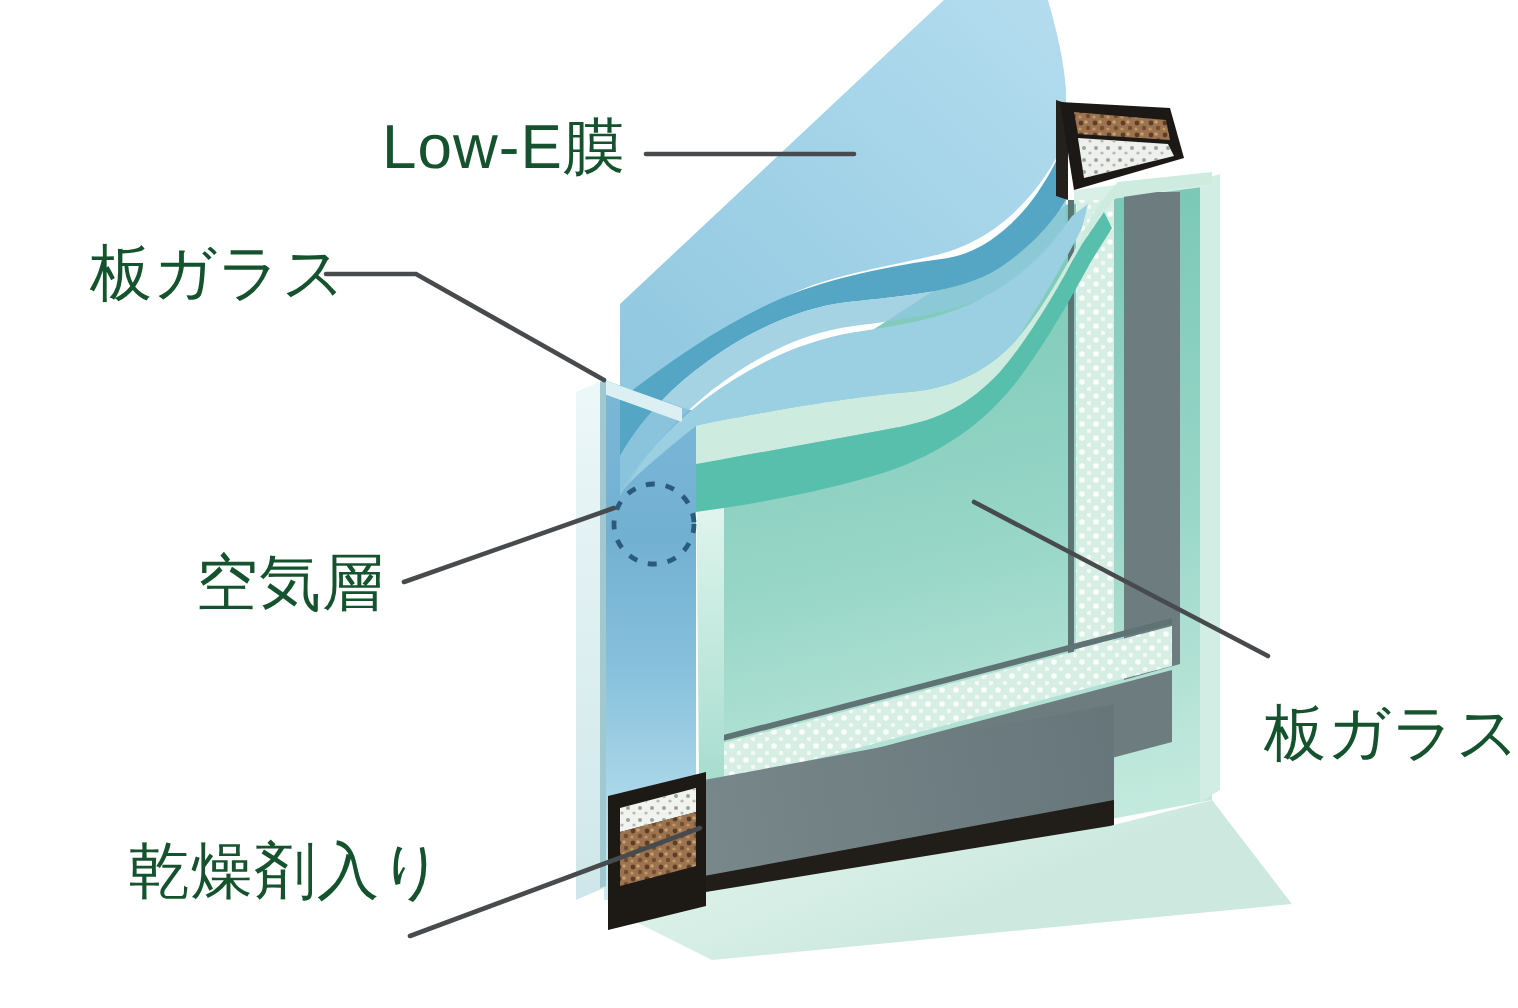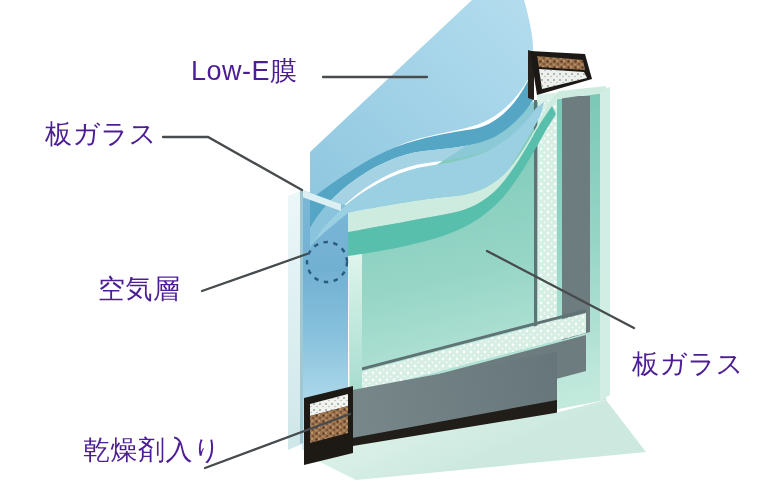--- a/index.html
+++ b/index.html
@@ -2,21 +2,21 @@
 <html><head>
 <meta charset="utf-8">
 <style>
   html,body{margin:0;padding:0;background:#fff;}
   #stage{
     position:relative;width:759px;height:504px;background:#ffffff;
     font-family:"Liberation Sans","DejaVu Sans",sans-serif;overflow:hidden;
   }
   #art{position:absolute;left:0;top:0;}
   .label{
-    position:absolute;color:#4c1d95;font-size:27px;line-height:1.15;
+    position:absolute;color:#14532d;font-size:31px;line-height:1.15;
     letter-spacing:0.5px;white-space:nowrap;
   }
   .label-2line{line-height:46px;}
   .leader{stroke:#474b4d;stroke-width:2.3;stroke-linecap:round;fill:none;}
   .dash-circle{stroke:#2a5a7c;stroke-width:2.4;fill:none;stroke-dasharray:4.5 5.5;}
 </style>
 </head>
 <body>
 
 <div id="stage">
@@ -153,17 +153,17 @@
       <line class="leader" x1="202" y1="291" x2="307" y2="254"></line>
       <line class="leader" x1="634" y1="328" x2="487" y2="251"></line>
       <line class="leader" x1="205" y1="468" x2="350" y2="414"></line>
     </g>
   </svg>
 
   <div class="label" style="left:191px;top:56px;">Low-E膜</div>
   <div class="label" style="left:45px;top:119px;">板ガラス</div>
   <div class="label" style="left:98px;top:274px;">空気層</div>
   <div class="label" style="left:632px;top:349px;">板ガラス</div>
-  <div class="label label-2line" style="left:64px;top:427px;margin-left:19px;">
+  <div class="label label-2line" style="left:64px;top:413px;">
     <div>乾燥剤入り</div>
   </div>
 
 </div>
 
 </body></html>

